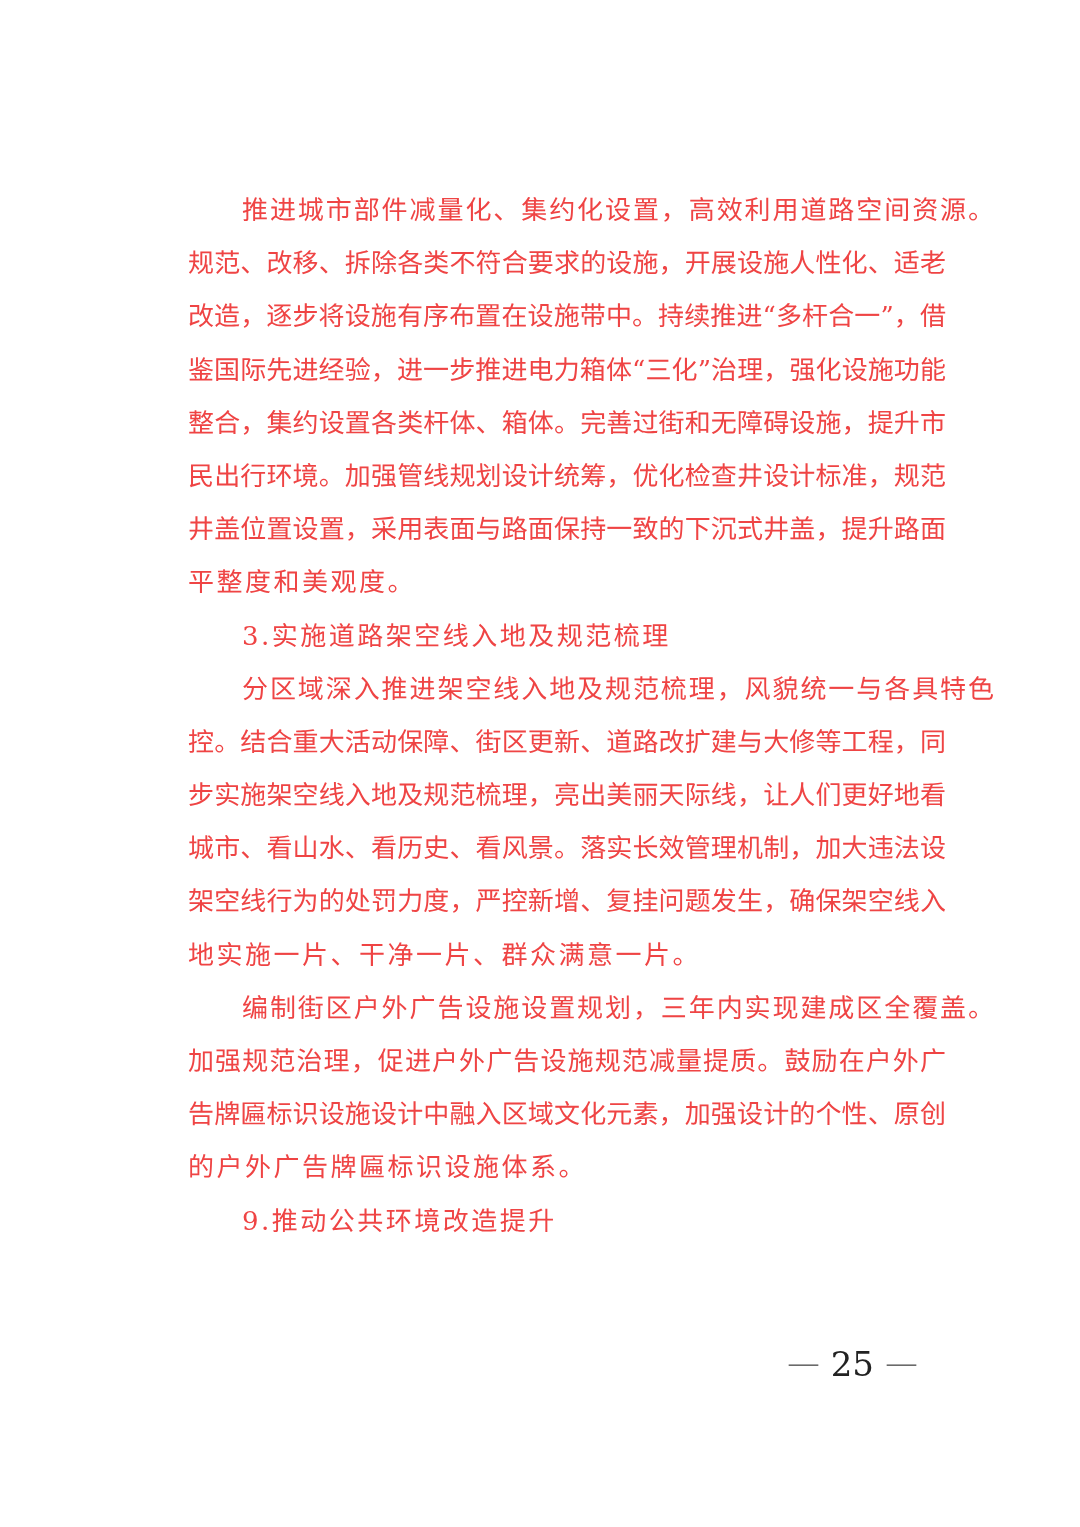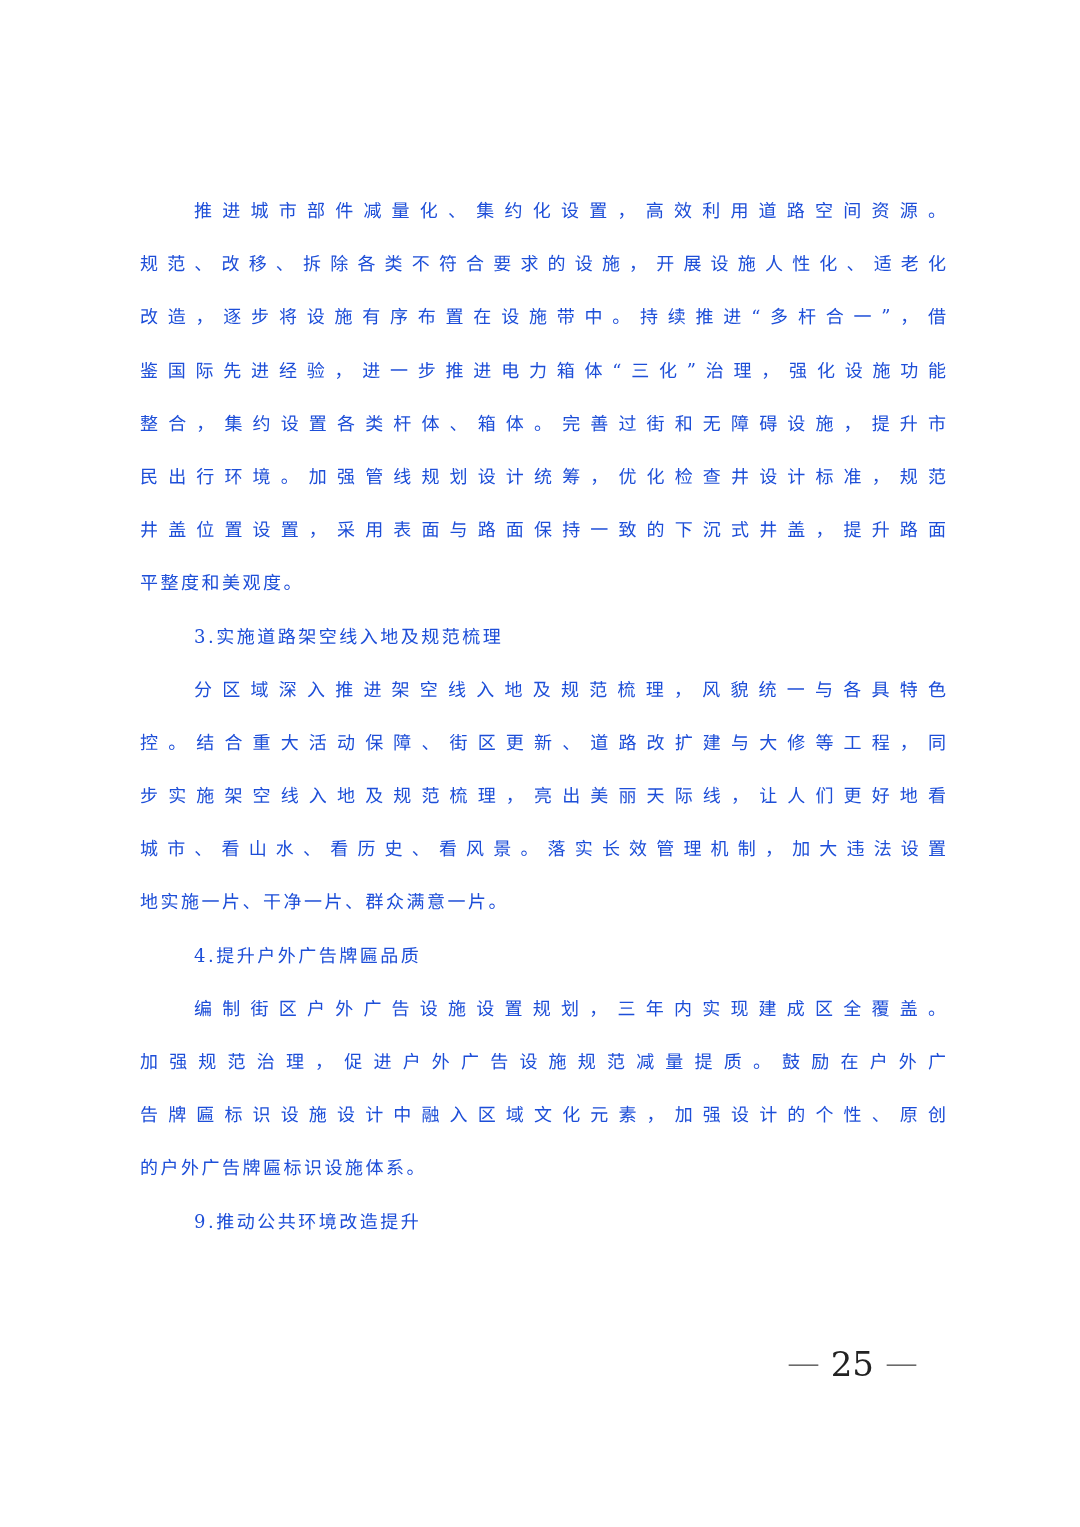--- a/index.html
+++ b/index.html
@@ -16,27 +16,28 @@
     font-family: "DejaVu Serif", "Liberation Serif", serif;
     color: #1c1c1c;
   }
   .content {
     position: absolute;
     left: 140px;
     top: 184px;
     width: 806px;
   }
   .line {
-    font-size: 18px;
+    font-size: 26px;
     line-height: 53.2px;
     height: 53.2px;
-    color: #1d4ed8;
+    color: #ef4444;
     text-align: left;
     white-space: normal;
     overflow: hidden;
+    margin-left: 48px;
   }
   .line.justify {
     text-align: justify;
     text-align-last: justify;
     text-justify: inter-character;
   }
   .line.nojustify {
     letter-spacing: 2.5px;
   }
   .line.indent {
@@ -76,22 +77,22 @@
       <div class="line justify">鉴国际先进经验，进一步推进电力箱体“三化”治理，强化设施功能</div>
       <div class="line justify">整合，集约设置各类杆体、箱体。完善过街和无障碍设施，提升市</div>
       <div class="line justify">民出行环境。加强管线规划设计统筹，优化检查井设计标准，规范</div>
       <div class="line justify">井盖位置设置，采用表面与路面保持一致的下沉式井盖，提升路面</div>
       <div class="line nojustify">平整度和美观度。</div>
       <div class="line indent nojustify">3.实施道路架空线入地及规范梳理</div>
       <div class="line indent justify">分区域深入推进架空线入地及规范梳理，风貌统一与各具特色</div>
       <div class="line justify">控。结合重大活动保障、街区更新、道路改扩建与大修等工程，同</div>
       <div class="line justify">步实施架空线入地及规范梳理，亮出美丽天际线，让人们更好地看</div>
       <div class="line justify">城市、看山水、看历史、看风景。落实长效管理机制，加大违法设置</div>
+      <div class="line justify">架空线行为的处罚力度，严控新增、复挂问题发生，确保架空线入</div>
       <div class="line nojustify">地实施一片、干净一片、群众满意一片。</div>
-      <div class="line indent nojustify">4.提升户外广告牌匾品质</div>
       <div class="line indent justify">编制街区户外广告设施设置规划，三年内实现建成区全覆盖。</div>
       <div class="line justify">加强规范治理，促进户外广告设施规范减量提质。鼓励在户外广</div>
       <div class="line justify">告牌匾标识设施设计中融入区域文化元素，加强设计的个性、原创</div>
       <div class="line nojustify">的户外广告牌匾标识设施体系。</div>
       <div class="line indent nojustify">9.推动公共环境改造提升</div>
     </div>
   <div class="footer">
     <span class="dash">—</span>
     <span class="pagenum">25</span>
     <span class="dash">—</span>

